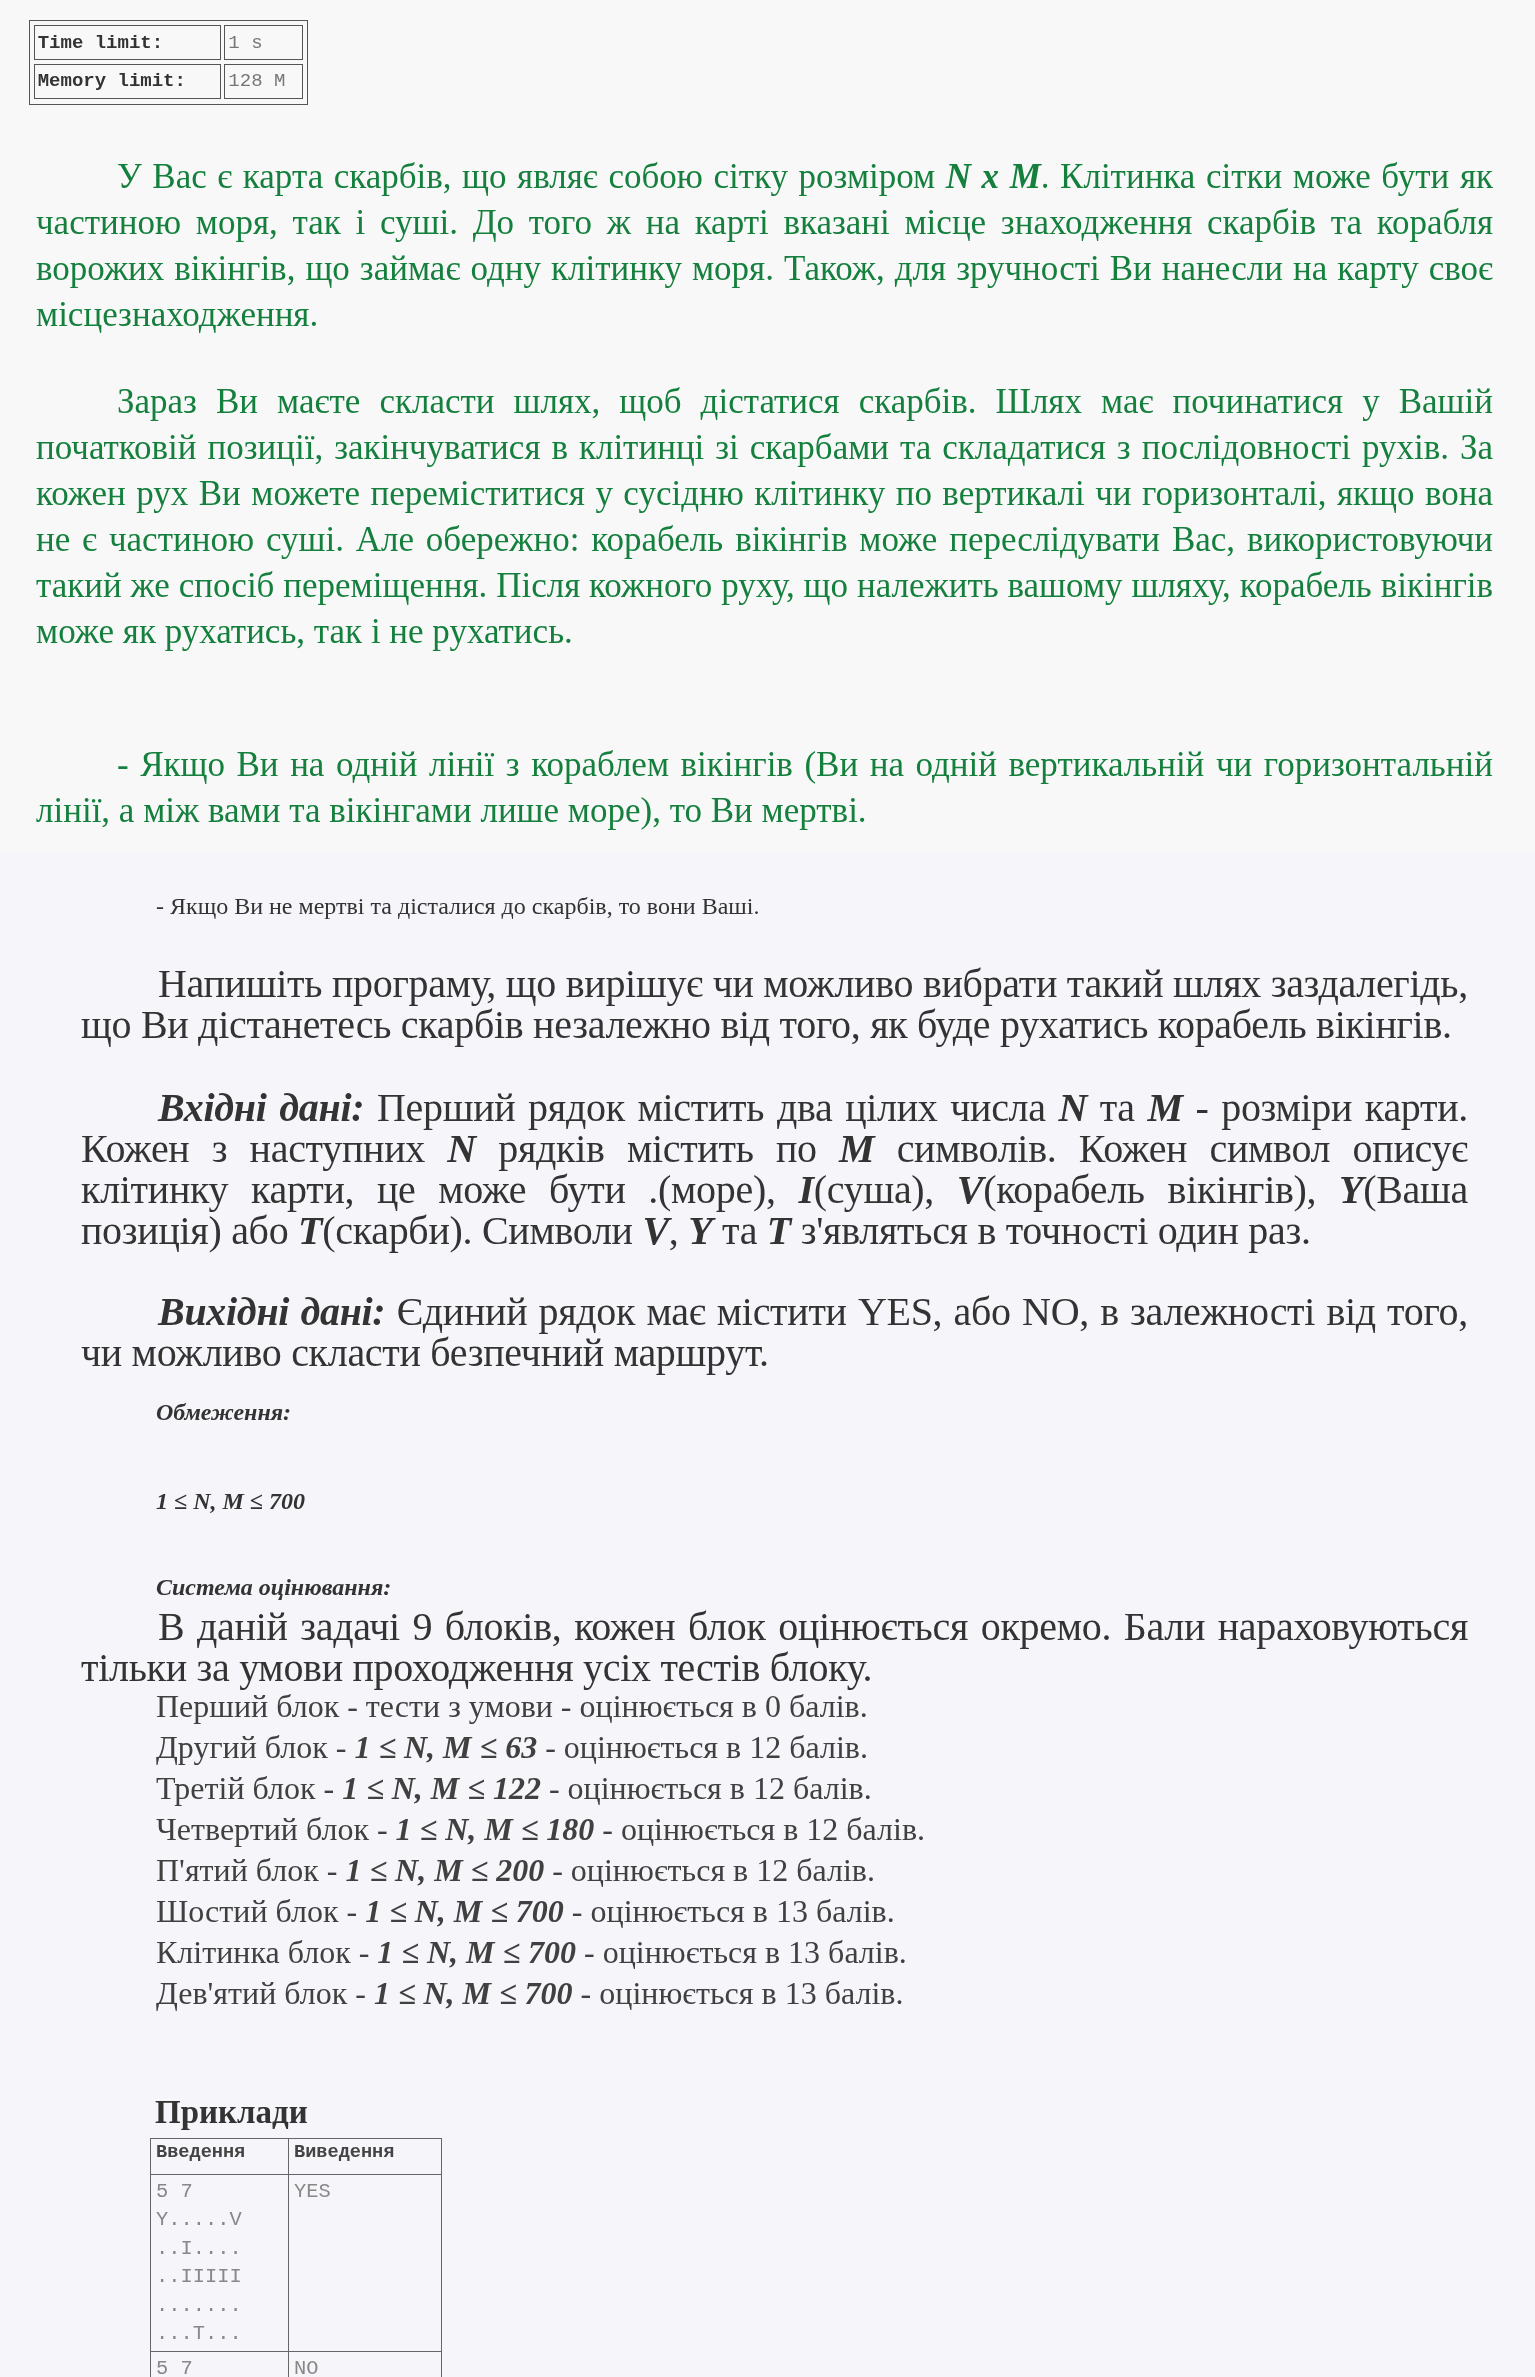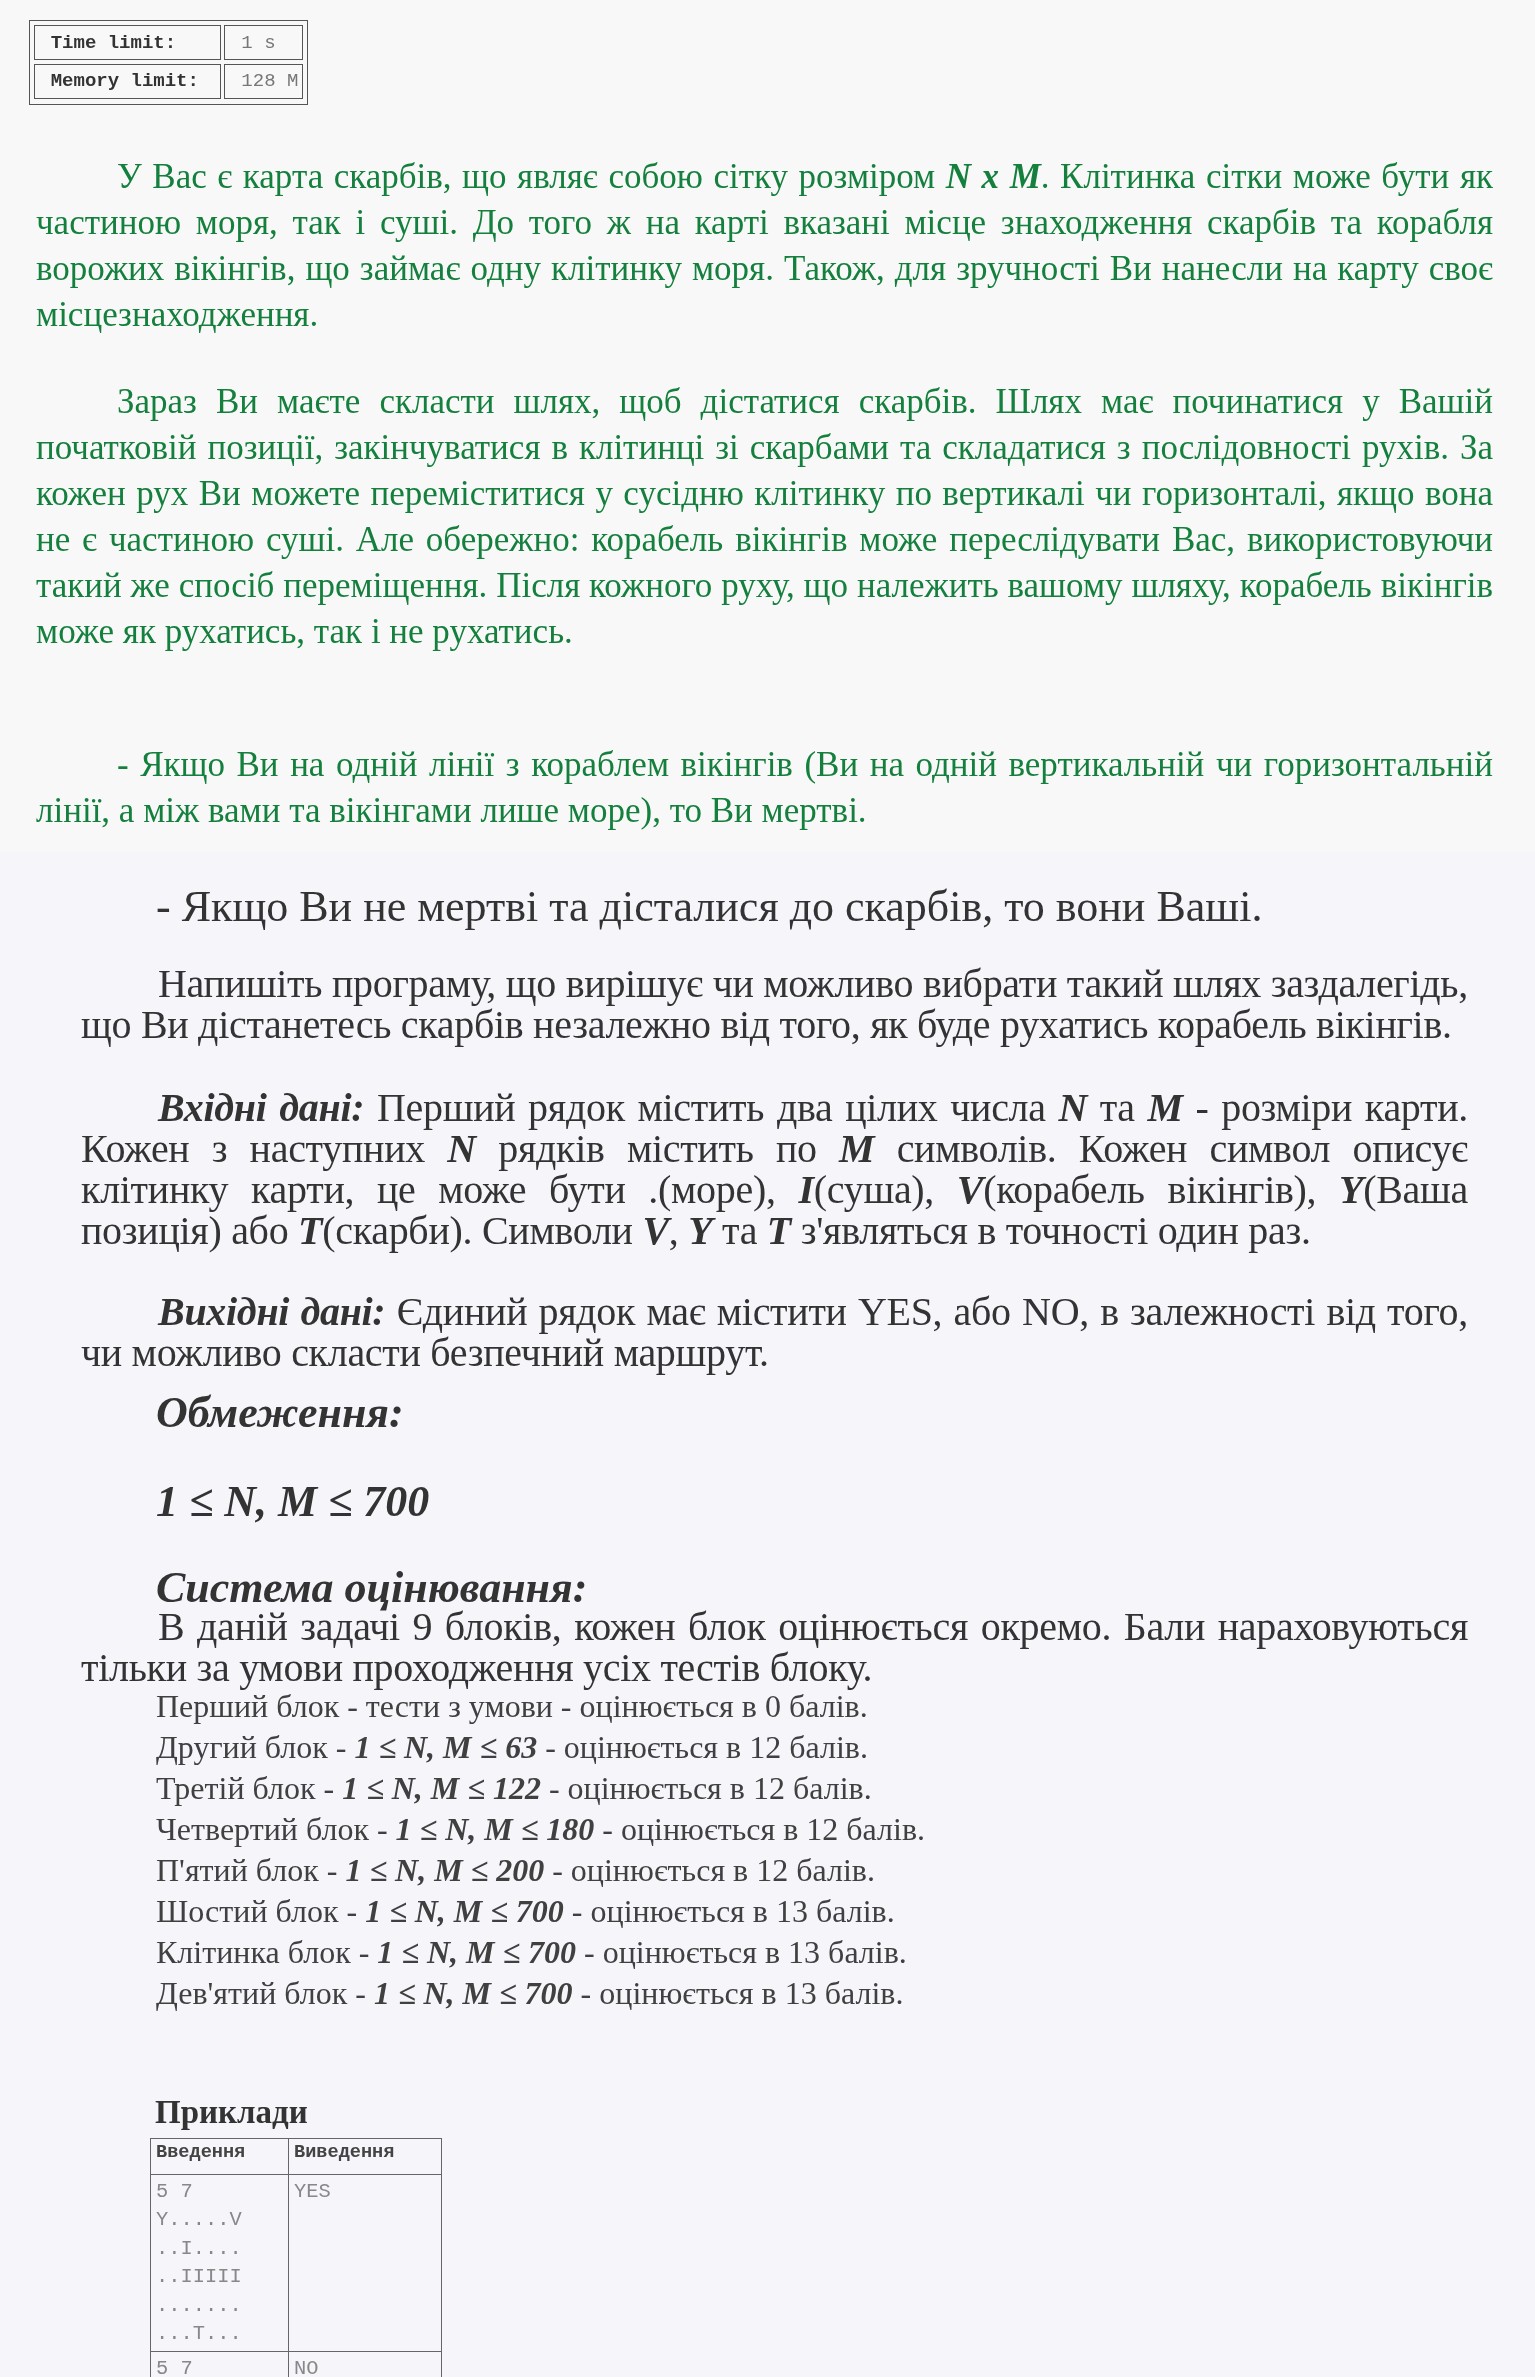--- a/index.html
+++ b/index.html
@@ -22,21 +22,21 @@
   .limits {
     position: absolute; left: 29px; top: 20.4px; width: 279px; height: 85px;
     border: 1.9px solid #555; box-sizing: border-box; padding: 3.7px;
     font-family: "Liberation Mono", "DejaVu Sans Mono", monospace;
     font-size: 19px;
   }
   .limits .row { display: flex; gap: 3.7px; height: 35px; margin-bottom: 3.7px; }
   .limits .row:last-child { margin-bottom: 0; }
   .limits .cell {
     border: 1.9px solid #555; box-sizing: border-box; display: flex; align-items: center;
-    padding-left: 16px; white-space: nowrap; overflow: hidden;
+    padding-left: 3px; white-space: nowrap; overflow: hidden;
   }
   .limits .lbl { width: 187px; font-weight: bold; color: #333; }
   .limits .val { width: 79px; color: #777; }
 
   
   .ptop {
     position: absolute; left: 36px; width: 1457px;
     font-size: 35px; line-height: 46px; text-align: justify;
     color: #15803d; margin: 0;
     font-family: "Liberation Serif", "DejaVu Serif", serif;
@@ -46,21 +46,21 @@
 
   
   .pbot {
     position: absolute; left: 81px; width: 1387px;
     font-size: 40px; line-height: 41px; text-align: justify;
     color: #333; margin: 0;
     font-family: "Liberation Serif", "DejaVu Serif", serif;
     letter-spacing: -0.3px;
   }
   .ind2 { text-indent: 77px; }
-  .plain { position: absolute; left: 156px; font-size: 44px; line-height: 41px; color: #333; margin: 0; }
+  .plain { position: absolute; left: 156px; font-size: 24px; line-height: 41px; color: #333; margin: 0; }
   .heading-it { font-weight: bold; font-style: italic; }
 
   .score-list { position: absolute; left: 156px; top: 1686px; margin: 0; padding: 0; list-style: none; }
   .score-list li { font-size: 32px; line-height: 41px; color: #404040; white-space: nowrap; }
 
   .examples-title {
     position: absolute; left: 155px; top: 2094px; font-size: 33px; font-weight: bold; color: #333; margin: 0; text-align: right;
   }
   .examples {
     position: absolute; left: 150px; top: 2138px; width: 292px;

